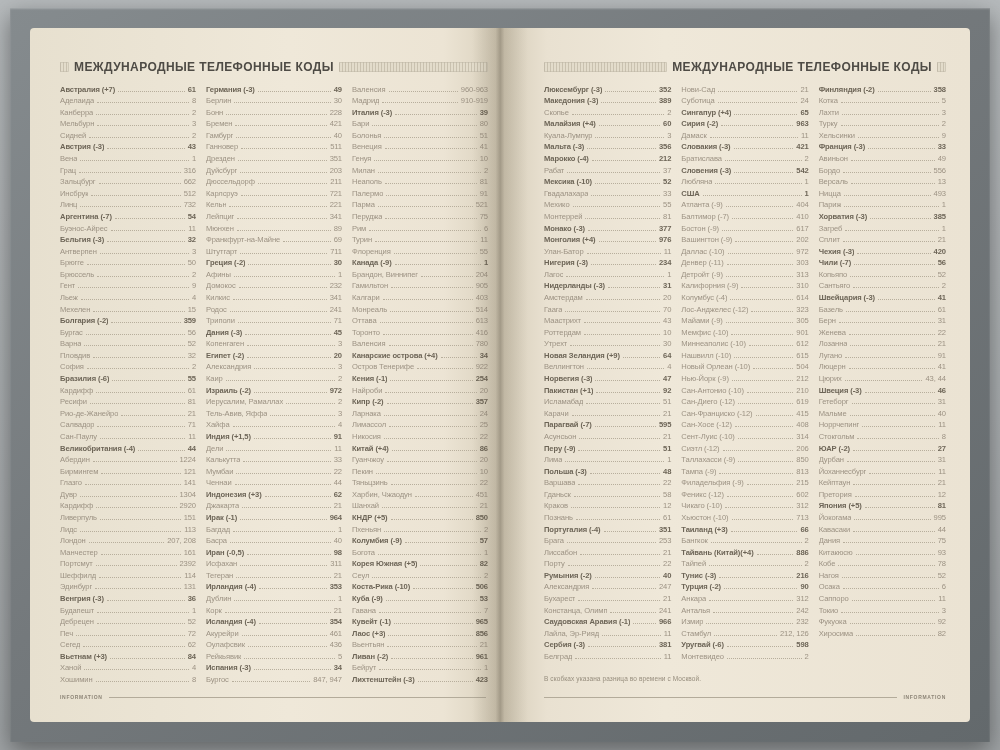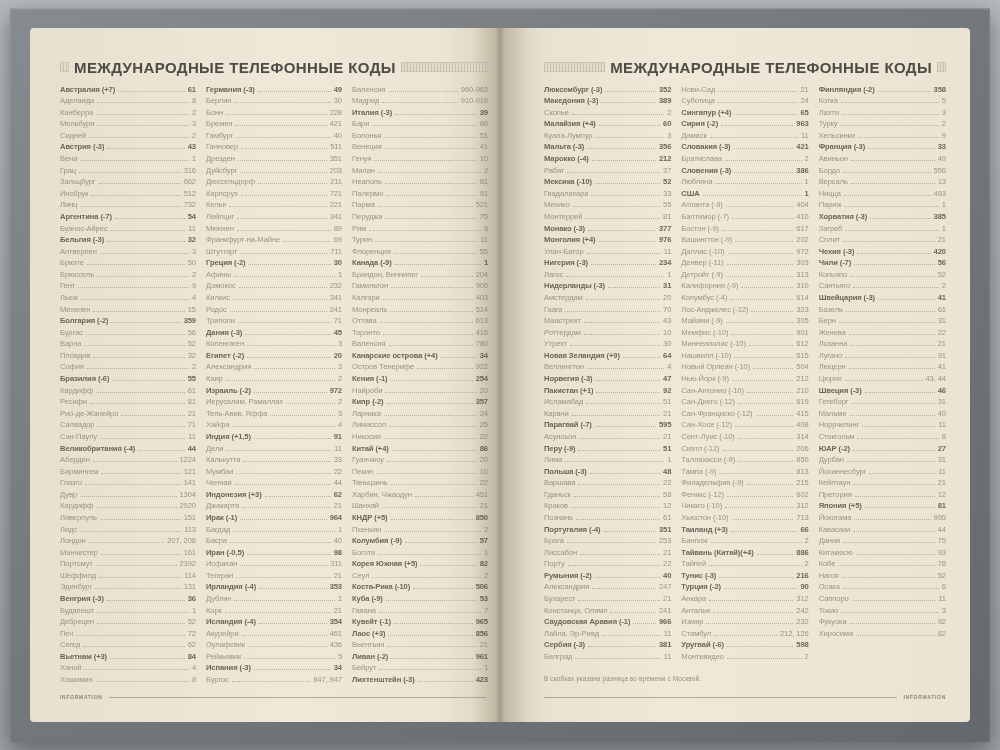--- a/index.html
+++ b/index.html
@@ -16,21 +16,21 @@
       box-shadow:inset 0 10px 16px rgba(0,0,0,.10), inset 0 -10px 16px rgba(0,0,0,.14);}
   .page{position:relative;width:50%;height:100%;box-sizing:border-box;}
   .page.left{background:linear-gradient(90deg,#e7e0cf 0%,#efe8d9 55%,#ece4d4 88%,#d9d0bc 100%);
       padding:32px 12px 0 30px;}
   .page.right{background:linear-gradient(90deg,#d5ccb8 0%,#e9e1d1 10%,#efe8d9 35%,#ebe3d3 100%);
       padding:32px 24px 0 44px;}
   .gutter-shadow{position:absolute;left:50%;top:0;bottom:0;width:56px;margin-left:-28px;
       background:linear-gradient(90deg,rgba(60,50,30,0) 0%,rgba(60,50,30,.16) 42%,rgba(40,32,18,.30) 50%,rgba(60,50,30,.14) 58%,rgba(60,50,30,0) 100%);
       pointer-events:none;}
   header.pg{display:flex;align-items:center;gap:5px;height:14px;}
-  .pg-title{font-size:15px;font-weight:bold;color:#4e4b45;letter-spacing:.4px;white-space:nowrap;margin:0;}
+  .pg-title{font-size:12px;font-weight:bold;color:#4e4b45;letter-spacing:.4px;white-space:nowrap;margin:0;}
   .hatch{height:10px;border-radius:1px;
       background:repeating-linear-gradient(90deg,#c9c1af 0,#c9c1af 1px,#e3dccb 1px,#e3dccb 3px);
       box-shadow:inset 0 0 0 1px rgba(190,182,165,.5);}
   .hatch.fill{flex:1;}
   .hatch.stub{width:9px;}
   .columns{display:flex;gap:10px;height:604px;margin-top:8px;}
   .col{flex:1;min-width:0;}
   .row{height:11.58px;display:flex;align-items:flex-end;font-size:7.6px;line-height:9px;
       color:#9c9283;letter-spacing:-.1px;}
   .row .lbl{white-space:nowrap;overflow:hidden;}
@@ -1142,21 +1142,21 @@
                 <span class="val">421</span>
               </div>
               <div class="row">
                 <span class="lbl">Братислава</span>
                 <span class="dots"></span>
                 <span class="val">2</span>
               </div>
               <div class="row b">
                 <span class="lbl">Словения (-3)</span>
                 <span class="dots"></span>
-                <span class="val">386</span>
+                <span class="val">542</span>
               </div>
               <div class="row">
                 <span class="lbl">Любляна</span>
                 <span class="dots"></span>
                 <span class="val">1</span>
               </div>
               <div class="row b">
                 <span class="lbl">США</span>
                 <span class="dots"></span>
                 <span class="val">1</span>

